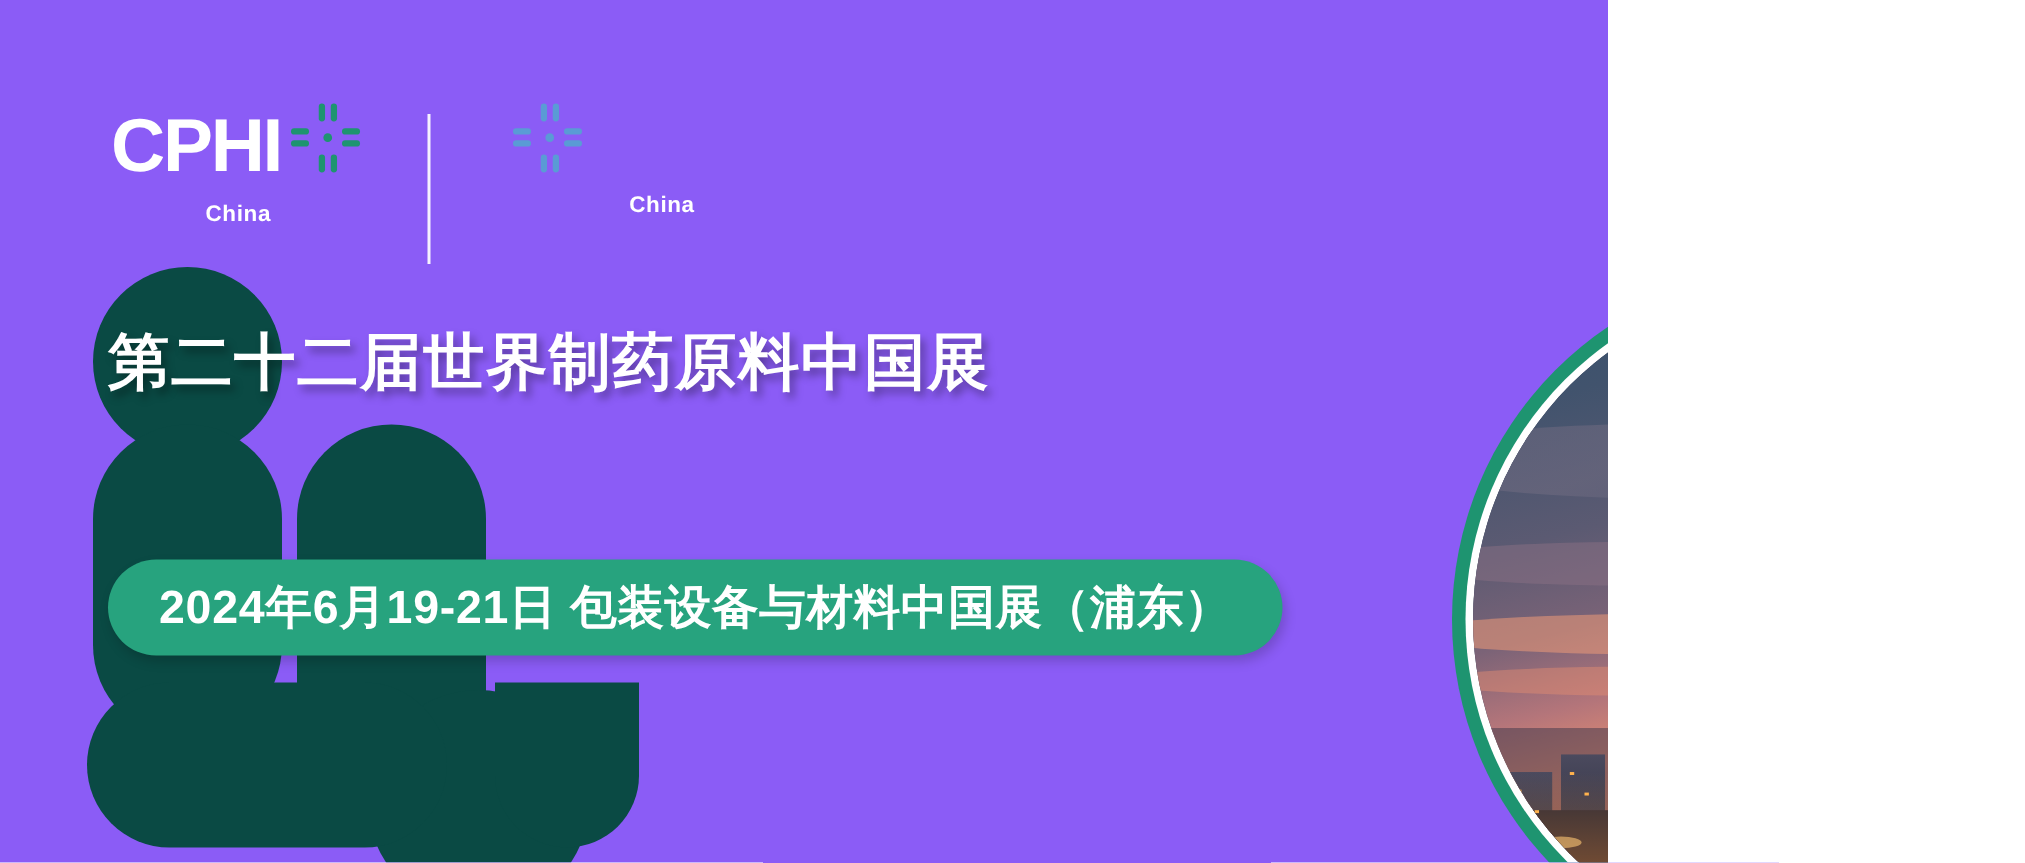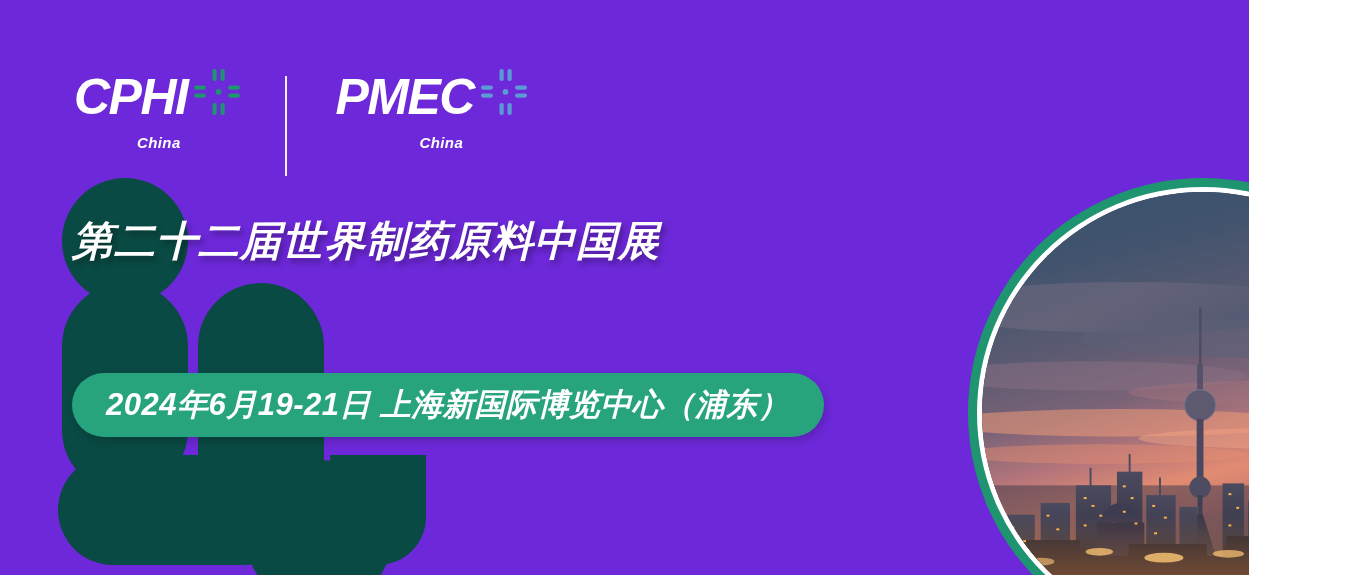--- a/index.html
+++ b/index.html
@@ -5,26 +5,25 @@
 <style>
   html, body {
     margin: 0;
     padding: 0;
     background: #ffffff;
   }
   * { box-sizing: border-box; }
 
   .banner {
     position: relative;
-    width: 1249px;
+    width: 1072px;
     height: 575px;
     overflow: hidden;
-    background: #6d28d9;
+    background: #8b5cf6;
     font-family: "Liberation Sans", "DejaVu Sans", sans-serif;
-    font-style: italic;
     -webkit-font-smoothing: antialiased;
   }
 
   
   .deco-layer {
     position: absolute;
     inset: 0;
     overflow: hidden;
     pointer-events: none;
   }
@@ -203,21 +202,20 @@
           </g>
         </svg>
       </div>
       <span class="logo-sub">China</span>
     </div>
 
     <div class="logo-divider"></div>
 
     <div class="logo-block lk-pmec">
       <div class="logo-row">
-        <span class="logo-word">PMEC</span>
         <svg class="sunburst" viewBox="0 0 48 48">
           <g fill="#5A9BD5">
             <rect x="19.5" y="1" width="4.2" height="12" rx="2.1"></rect>
             <rect x="27.5" y="1" width="4.2" height="12" rx="2.1"></rect>
             <rect x="19.5" y="35" width="4.2" height="12" rx="2.1"></rect>
             <rect x="27.5" y="35" width="4.2" height="12" rx="2.1"></rect>
             <rect x="1" y="17.5" width="12" height="4.2" rx="2.1"></rect>
             <rect x="1" y="25.5" width="12" height="4.2" rx="2.1"></rect>
             <rect x="35" y="17.5" width="12" height="4.2" rx="2.1"></rect>
             <rect x="35" y="25.5" width="12" height="4.2" rx="2.1"></rect>
@@ -226,21 +224,21 @@
         </svg>
       </div>
       <span class="logo-sub">China</span>
     </div>
 
   </div>
 
   <div class="headline">第二十二届世界制药原料中国展</div>
 
   <div class="date-pill">
-    <span class="date-pill-text">2024年6月19-21日  上海新国际博览中心（浦东）</span>
+    <span class="date-pill-text">2024年6月19-21日  包装设备与材料中国展（浦东）</span>
   </div>
 
   <div class="photo-circle">
     <div class="photo-circle-white">
       <div class="photo-circle-inner">
         <svg class="photo-svg" viewBox="0 0 452 452" preserveAspectRatio="xMidYMid slice">
           <defs>
             <linearGradient id="sky" x1="0" y1="0" x2="0.25" y2="1">
               <stop offset="0%" stop-color="#36526e"></stop>
               <stop offset="18%" stop-color="#41536d"></stop>

